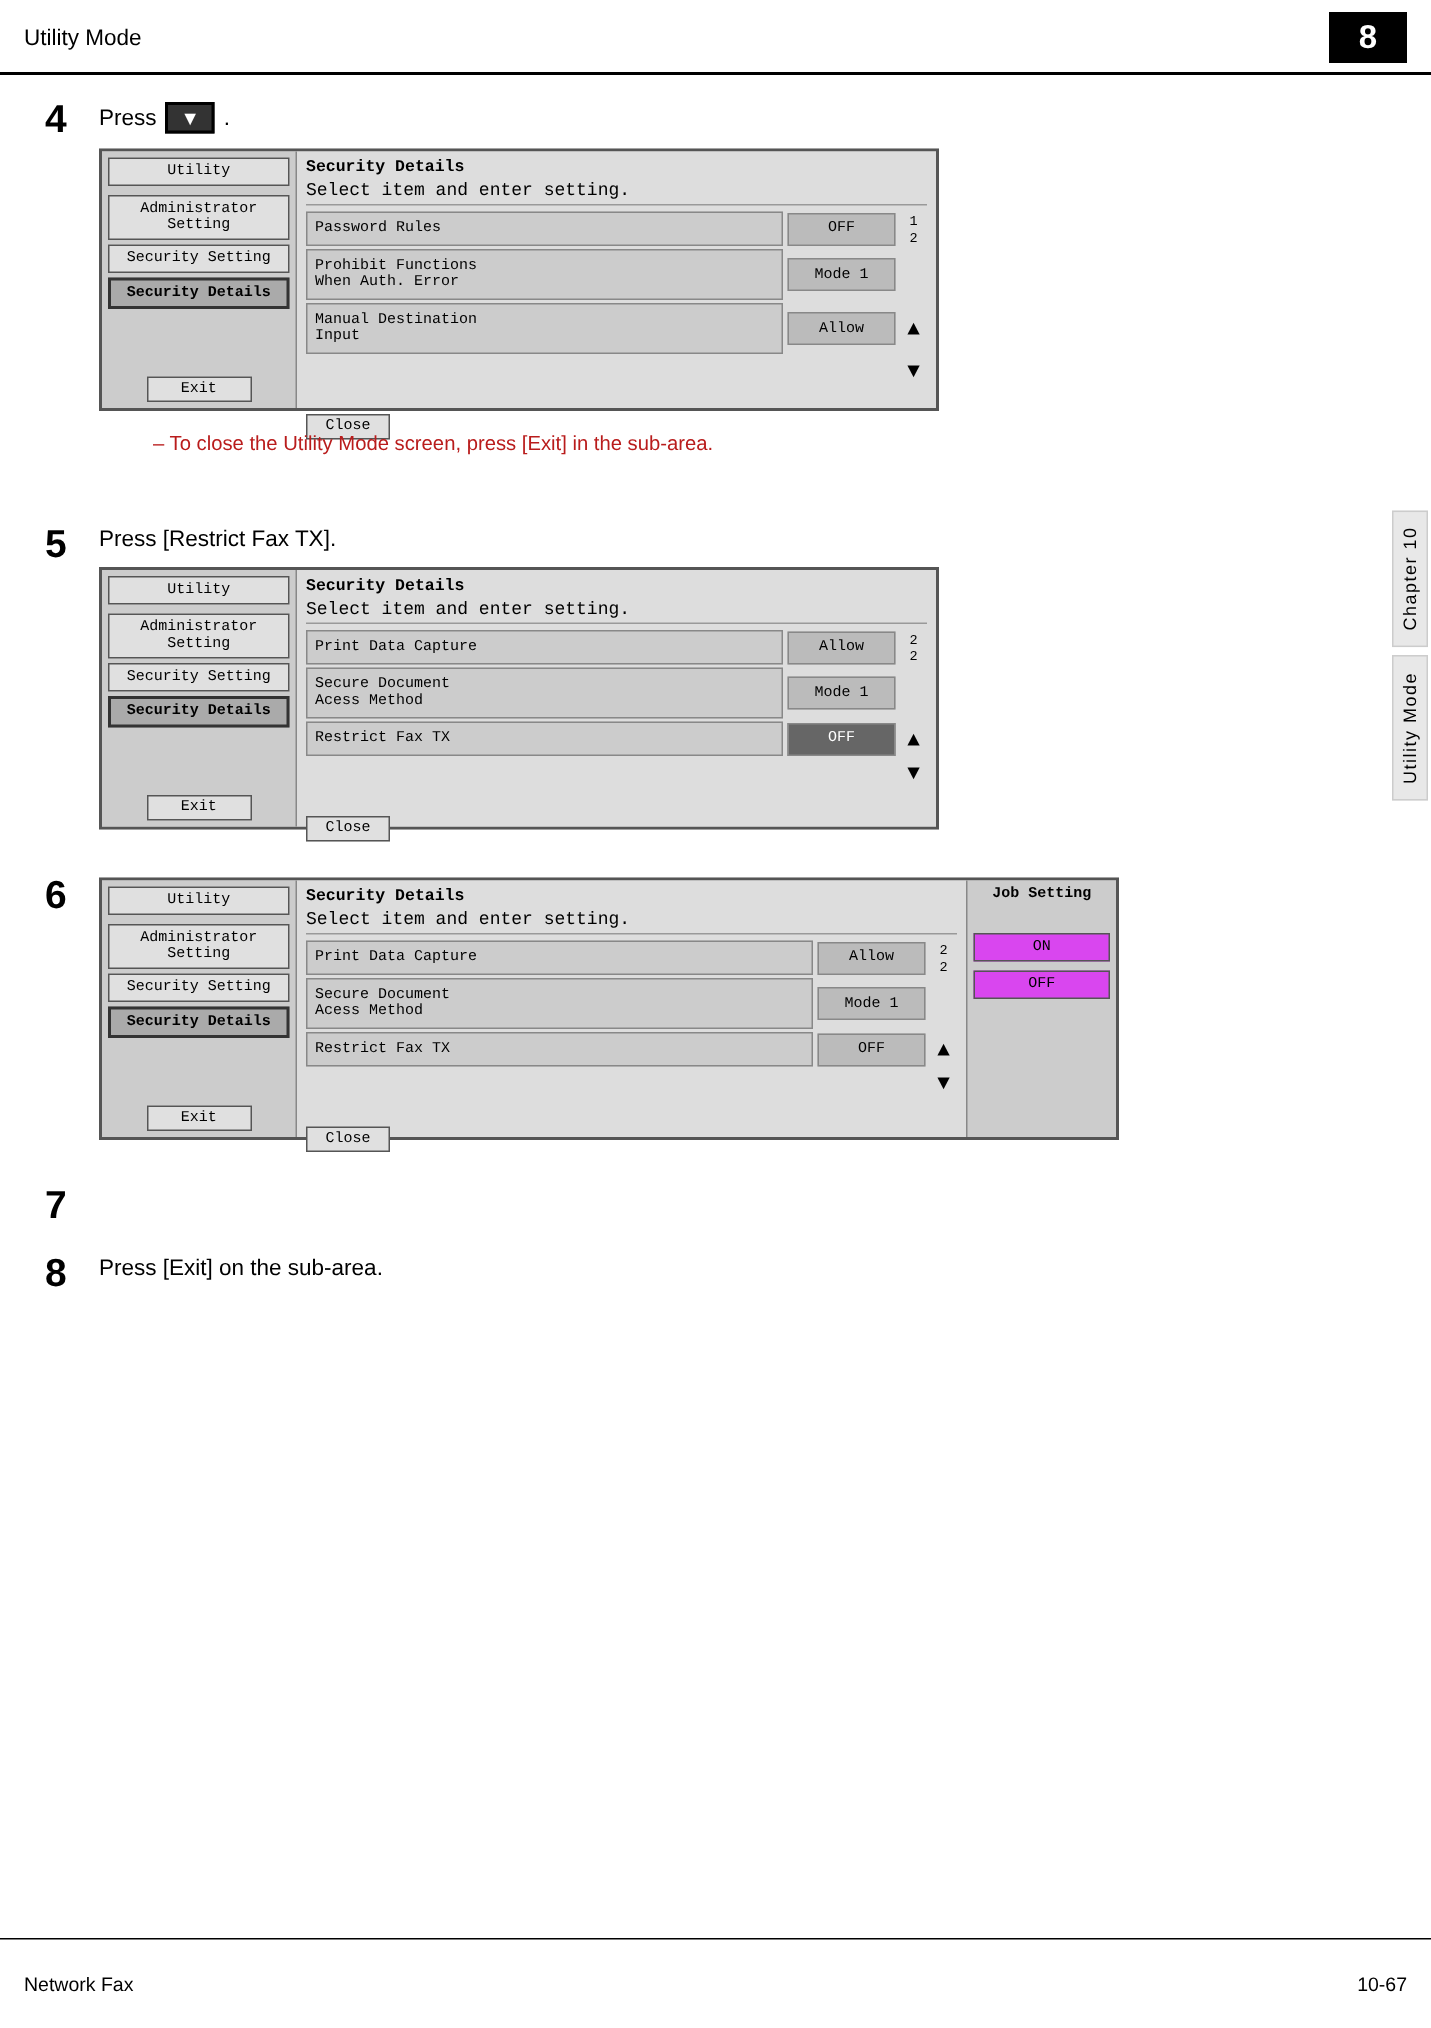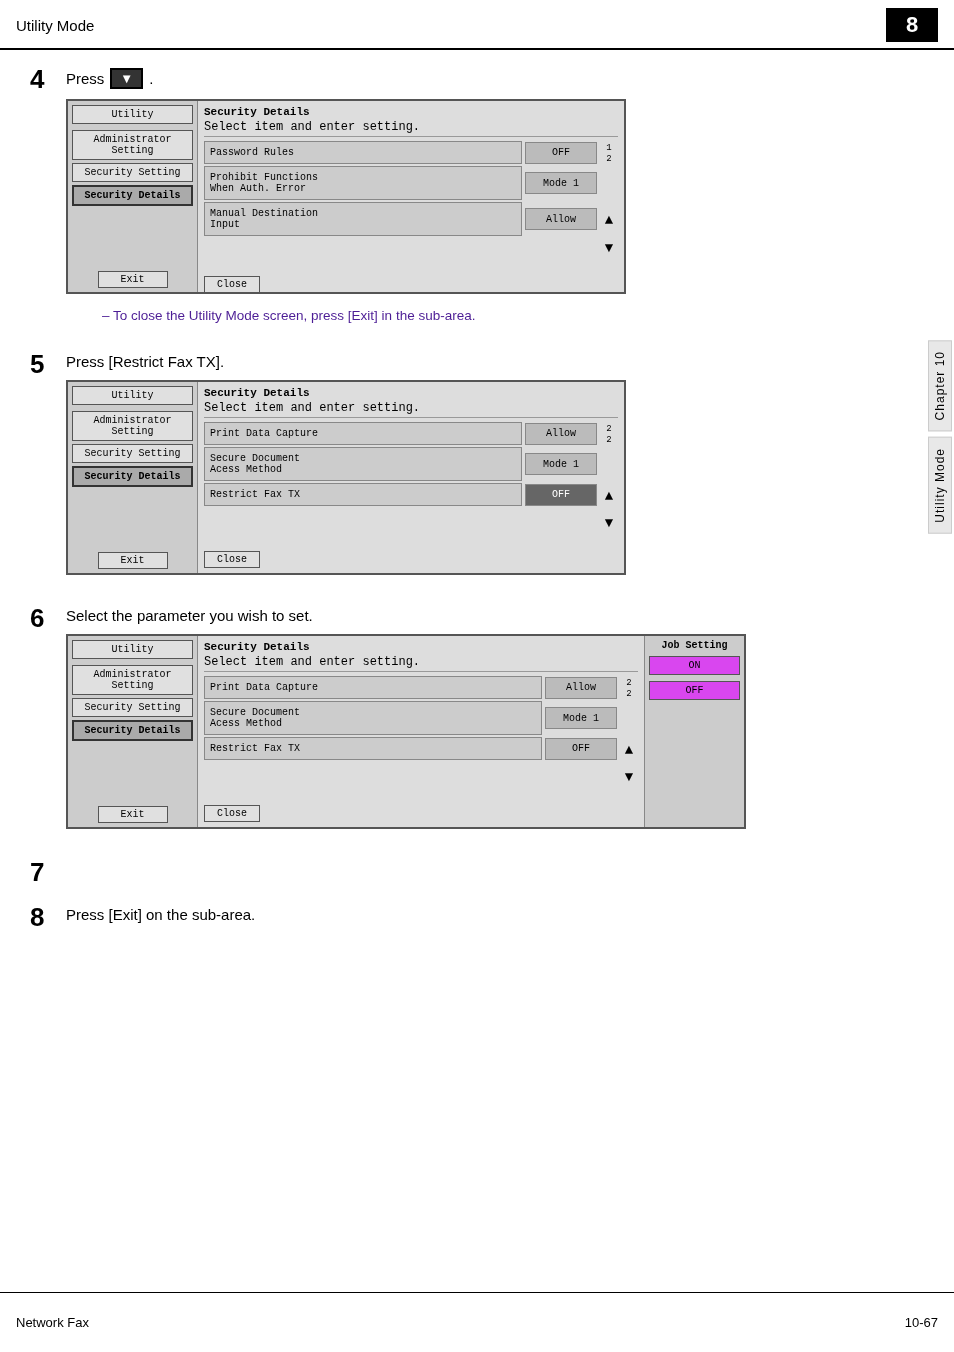--- a/index.html
+++ b/index.html
@@ -70,35 +70,35 @@
       color: #fff;
       border: 2px solid #000;
       padding: 1px 8px;
       font-size: 13px;
       vertical-align: middle;
     }
 
     
     .sub-note {
       margin-left: 36px;
-      margin-bottom: 12px;
+      margin-bottom: 30px;
       font-size: 13.5px;
-      color: #4c1d95;
+      color: #b91c1c;
     }
     .sub-note::before {
       content: "–  ";
     }
 
     
     .screen-mockup {
       border: 2px solid #555;
       background: #e8e8e8;
       display: flex;
       width: 560px;
-      height: 195px;
+      height: 175px;
       margin-bottom: 14px;
       font-family: 'Courier New', monospace;
       font-size: 11px;
     }
     .screen-sidebar {
       width: 130px;
       background: #ccc;
       border-right: 1px solid #888;
       display: flex;
       flex-direction: column;
@@ -223,21 +223,21 @@
       border-left: 1px solid #888;
       display: flex;
       flex-direction: column;
       padding: 4px;
       gap: 3px;
     }
     .job-panel-title {
       font-size: 10px;
       font-family: 'Courier New', monospace;
       text-align: center;
-      margin-bottom: 2px;
+      margin-bottom: 17px;
       font-weight: bold;
     }
     .job-panel-btn {
       background: #d946ef;
       border: 1.5px solid #555;
       padding: 3px 5px;
       font-size: 10px;
       font-family: 'Courier New', monospace;
       text-align: center;
     }
@@ -427,21 +427,20 @@
             </div>
           </div>
         </div>
       </div>
     </div>
   </div>
 
   <div class="step-block">
     <div class="step-number">6</div>
     <div class="step-content">
-      <div class="step-instruction">Select the parameter you wish to set.</div>
 
       <div class="screen-mockup screen-mockup-wide">
         <div class="screen-sidebar">
           <div class="sb-btn utility">Utility</div>
           <div class="sb-btn">Administrator<br>Setting</div>
           <div class="sb-btn">Security Setting</div>
           <div class="sb-btn active">Security Details</div>
           <div style="flex:1;"></div>
           <div class="sb-exit">Exit</div>
         </div>

